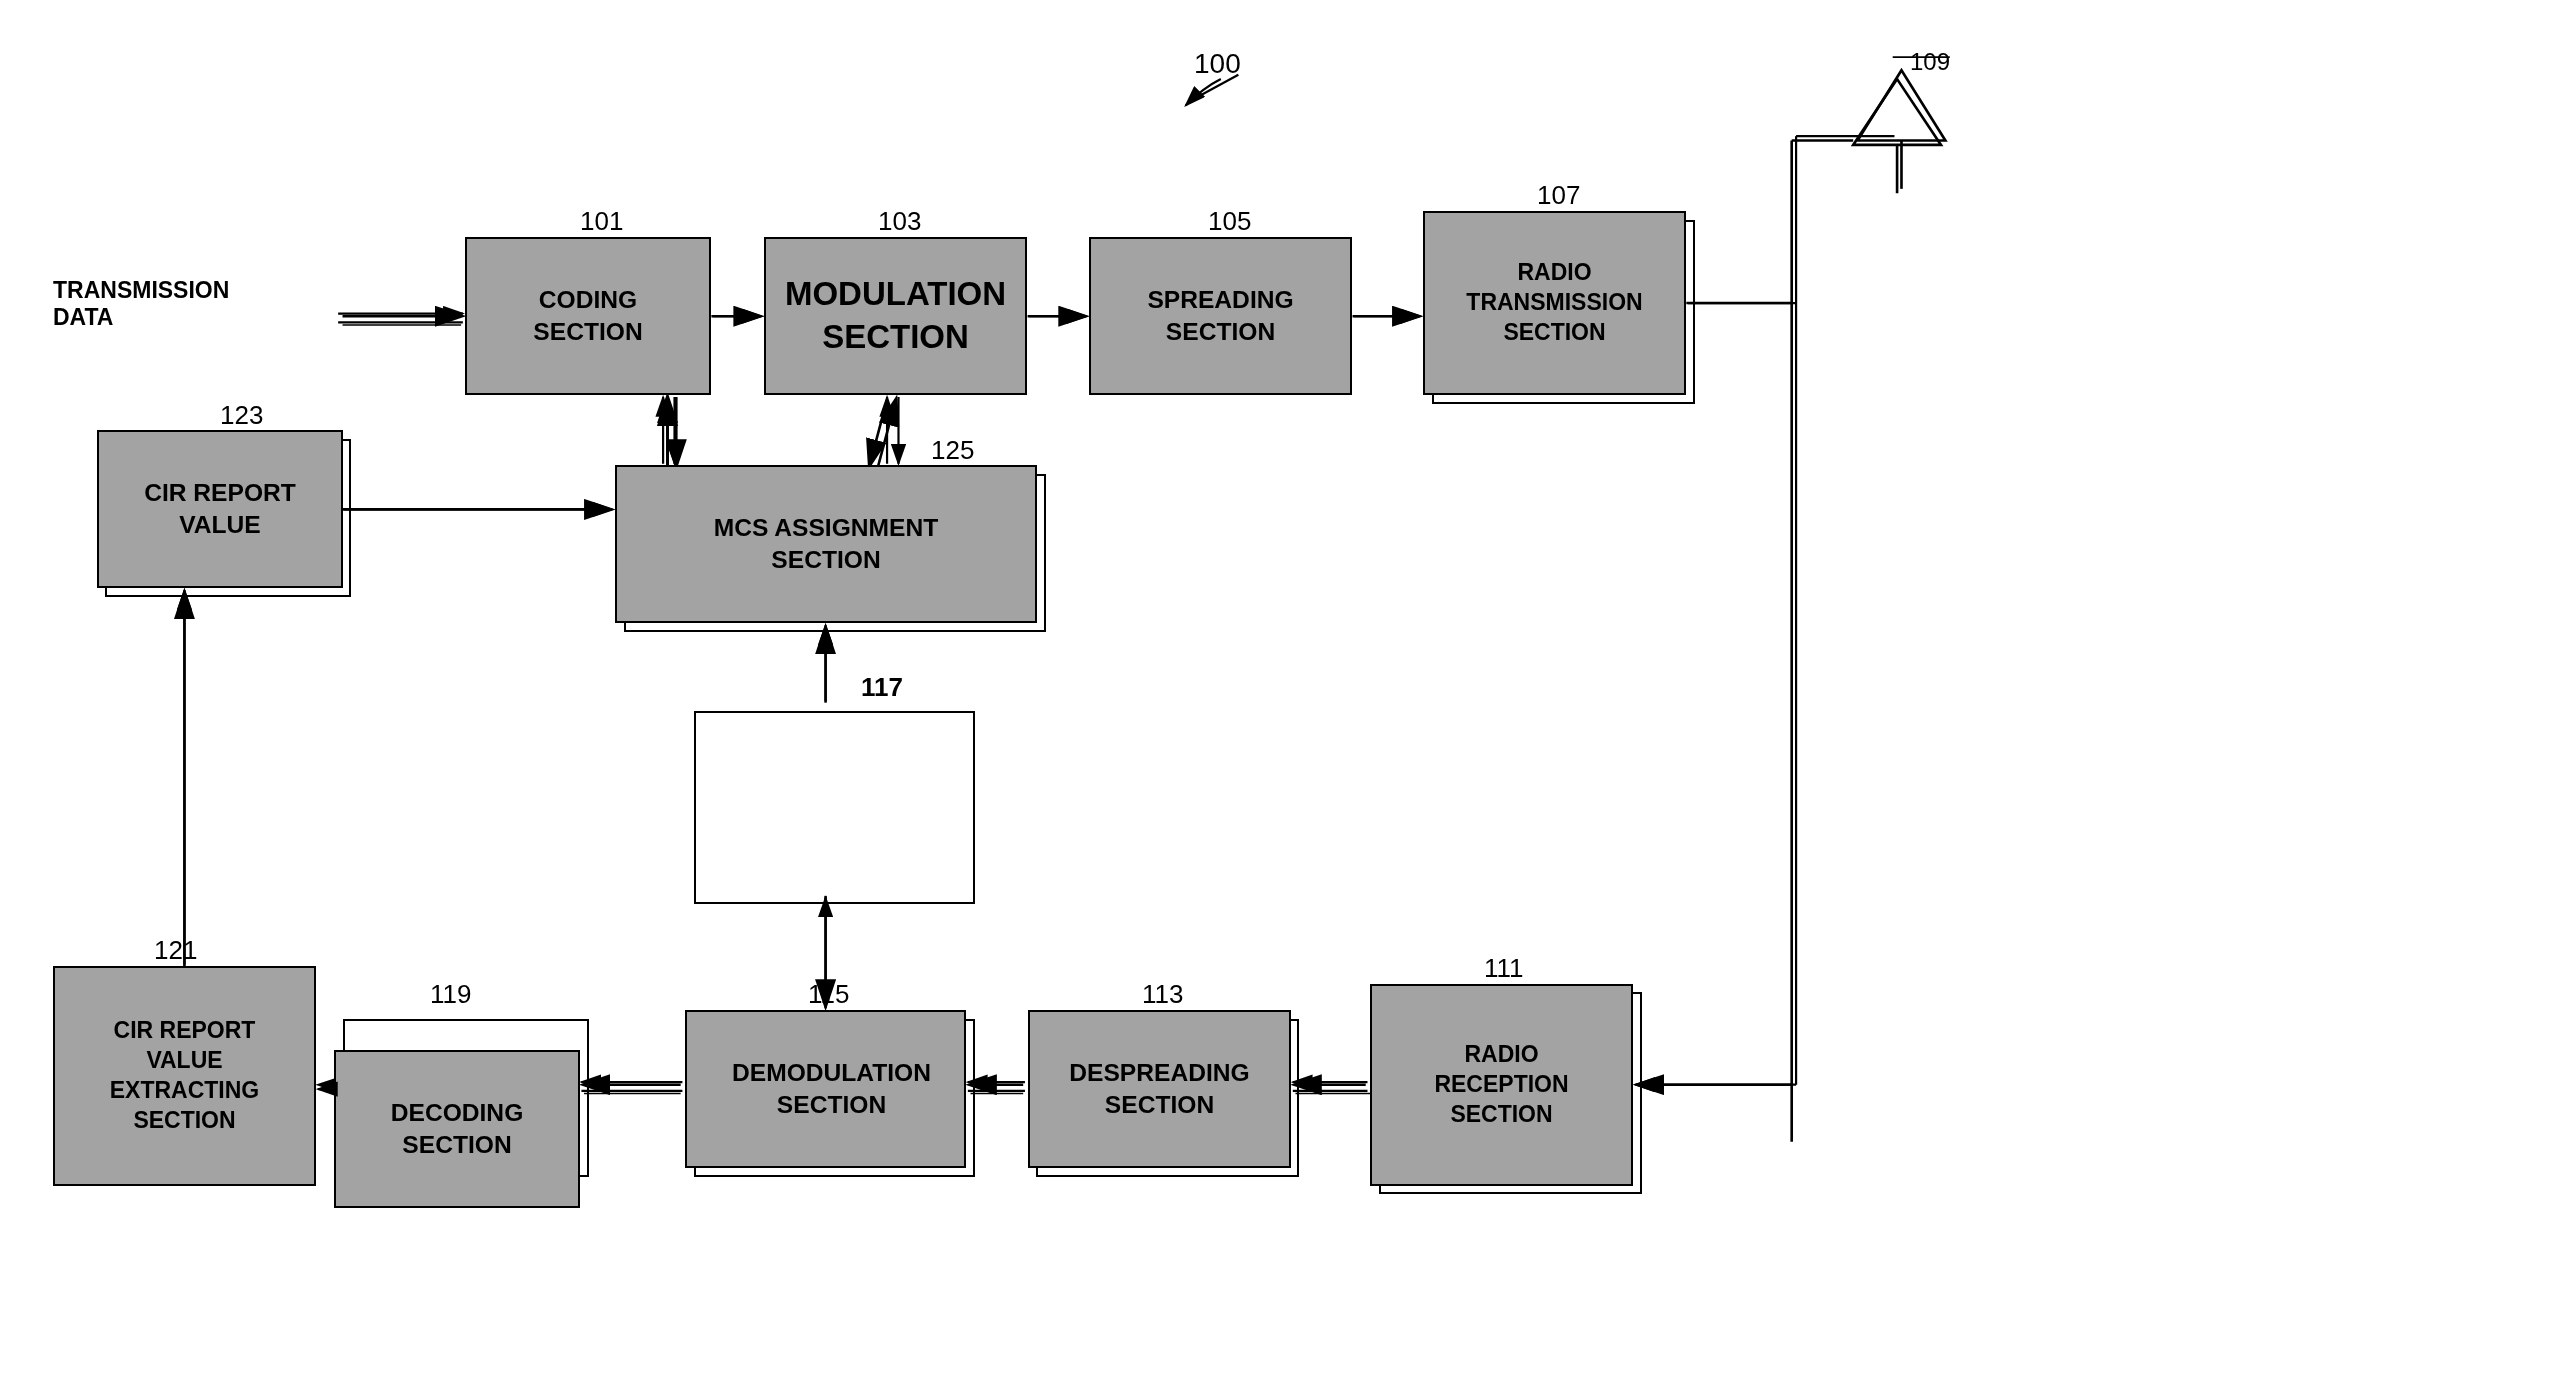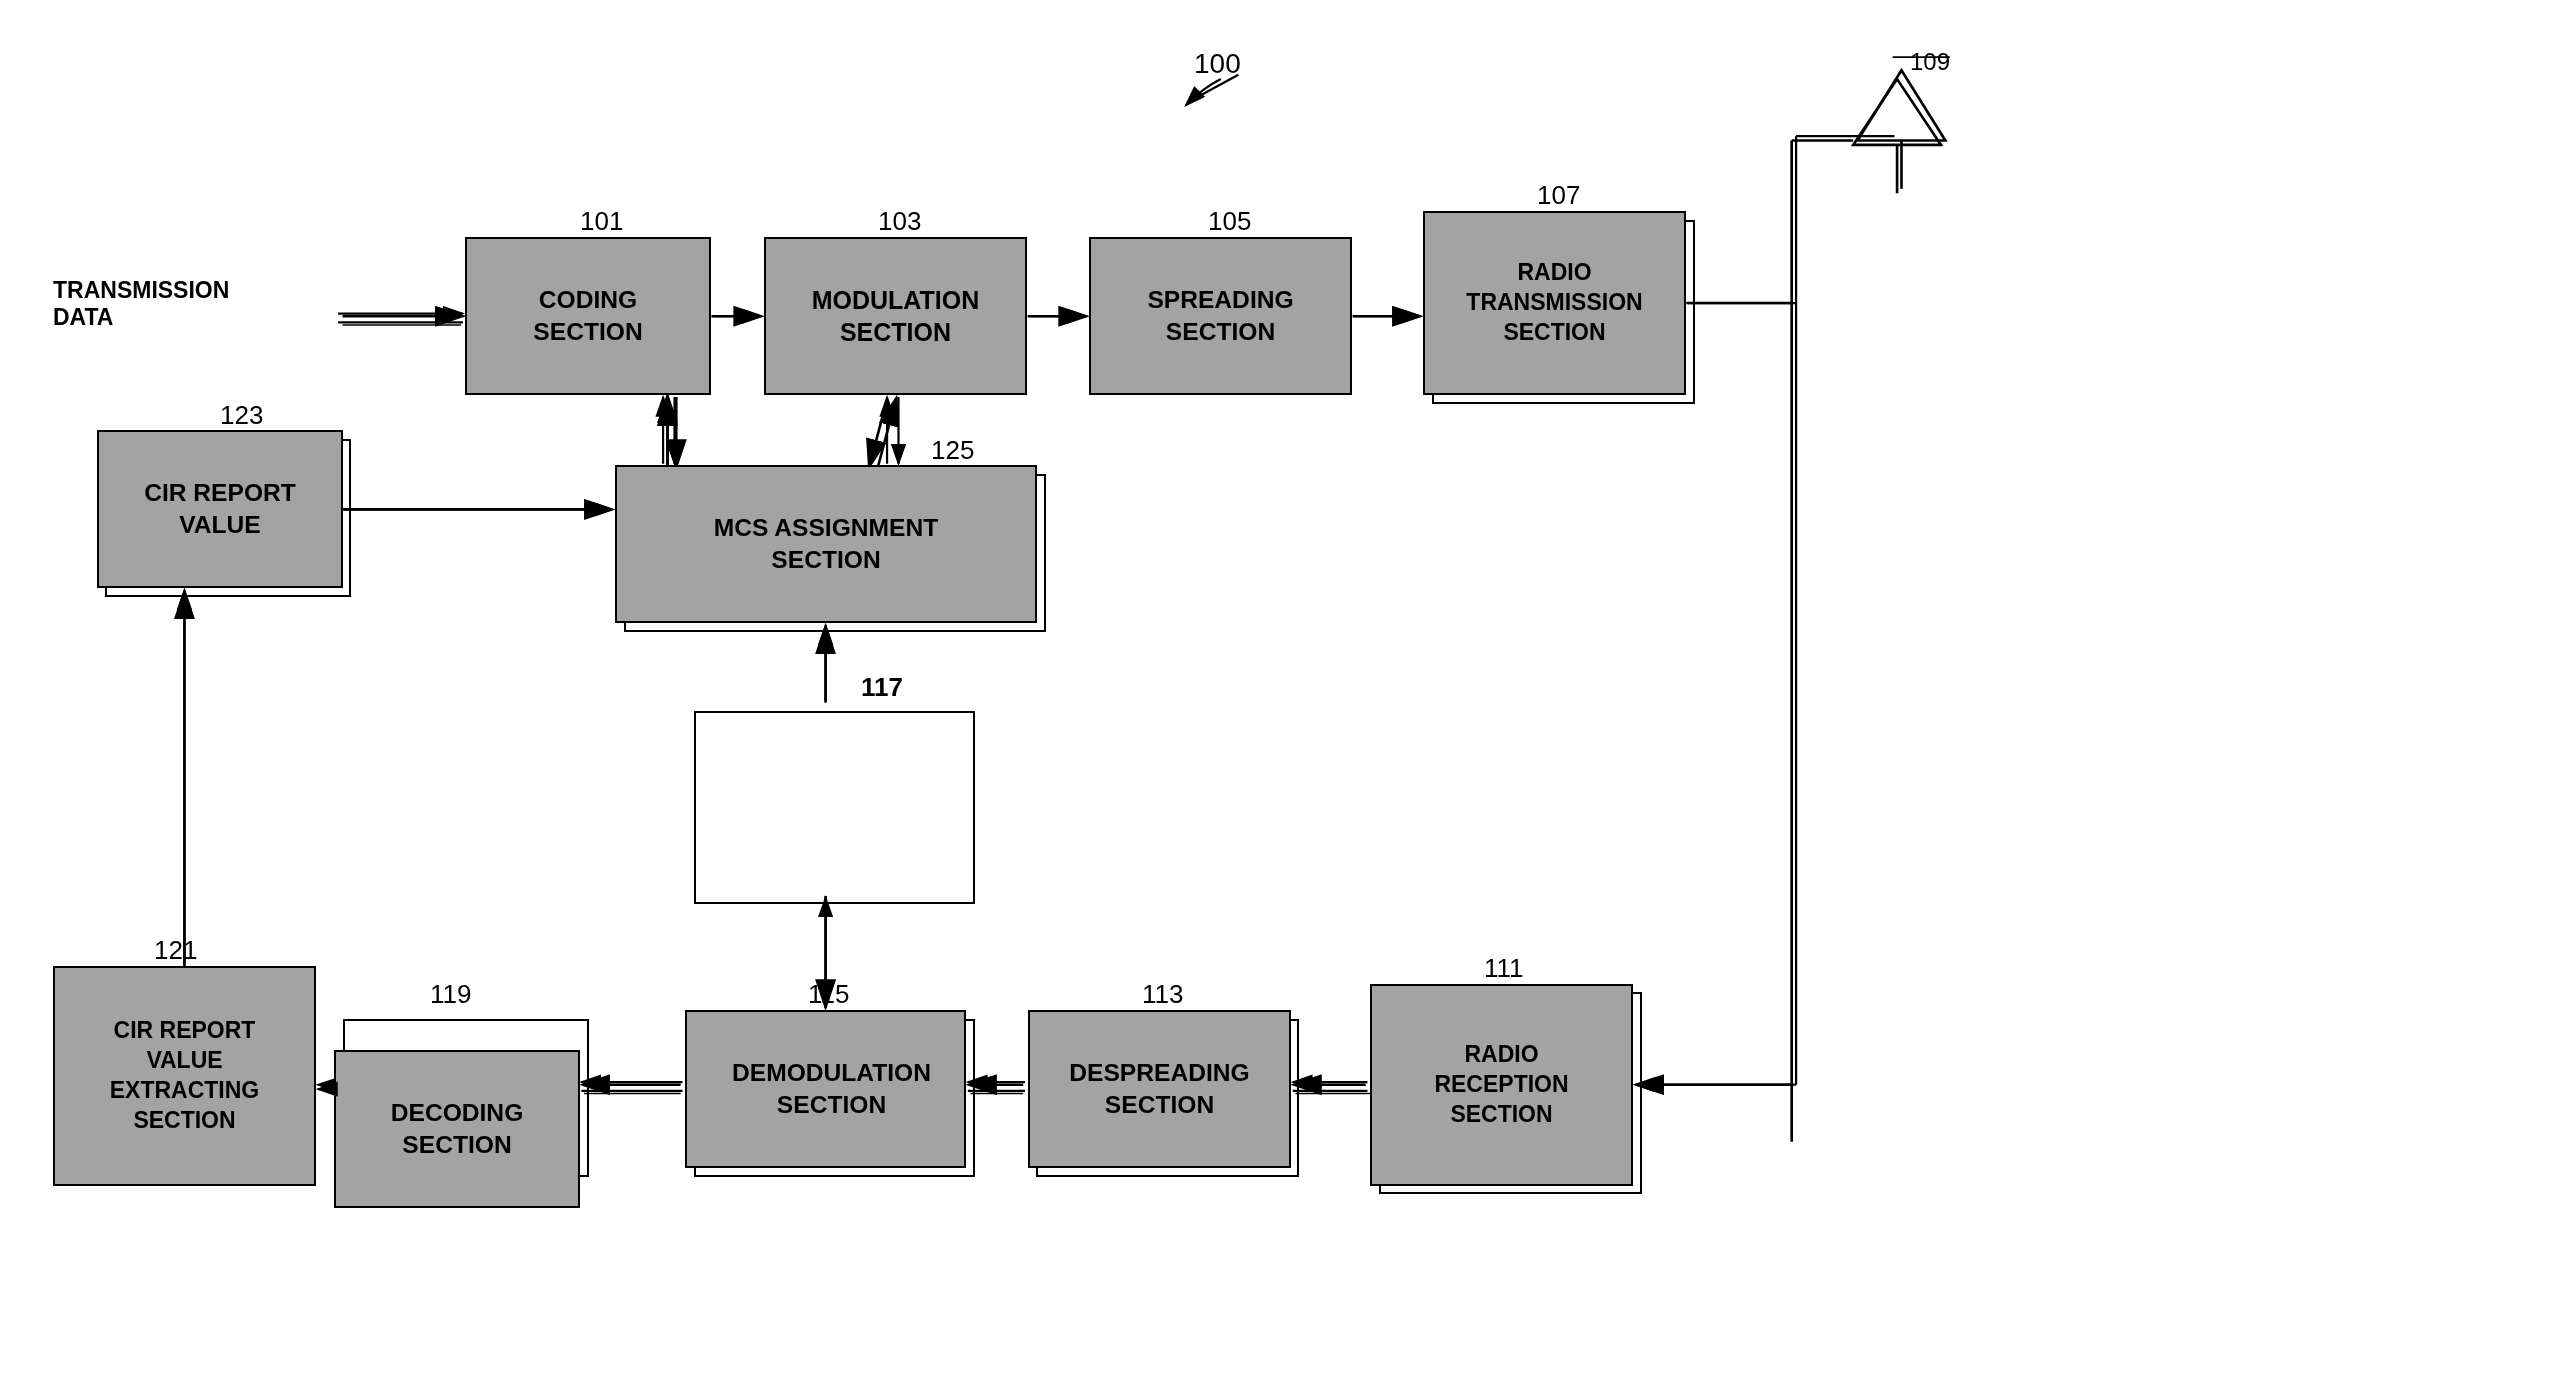--- a/index.html
+++ b/index.html
@@ -120,21 +120,21 @@
 
   <div class="ref-num" style="left:1194px; top:48px; font-size:28px;">100</div>
 
   <div class="ref-num" style="left:1910px; top:48px; font-size:24px;">109</div>
 
   <div class="label" style="left:53px; top:277px; font-size:23px; font-weight:bold; text-align:left;">TRANSMISSION<br>DATA</div>
 
   <div class="block" style="left:465px; top:237px; width:246px; height:158px; font-size:24.6px;">CODING<br>SECTION</div>
   <div class="ref-num" style="left:580px; top:206px;">101</div>
 
-  <div class="block" style="left:764px; top:237px; width:263px; height:158px; font-size:25px;">MODULATION<br>SECTION</div>
+  <div class="block" style="left:764px; top:237px; width:263px; height:158px; font-size:33px;">MODULATION<br>SECTION</div>
   <div class="ref-num" style="left:878px; top:206px;">103</div>
 
   <div class="block" style="left:1089px; top:237px; width:263px; height:158px; font-size:24.6px;">SPREADING<br>SECTION</div>
   <div class="ref-num" style="left:1208px; top:206px;">105</div>
 
   <div class="block" style="left:1423px; top:211px; width:263px; height:184px; font-size:23px; border:2.6px solid #000;">RADIO<br>TRANSMISSION<br>SECTION</div>
   <div class="block" style="left:1432px; top:220px; width:263px; height:184px; font-size:23px; border:2.6px solid #000; background:transparent; z-index:-1;"></div>
   <div class="ref-num" style="left:1537px; top:180px;">107</div>
 
   <div class="block" style="left:615px; top:465px; width:422px; height:158px; font-size:24.6px; border:2.6px solid #000;">MCS ASSIGNMENT<br>SECTION</div>

